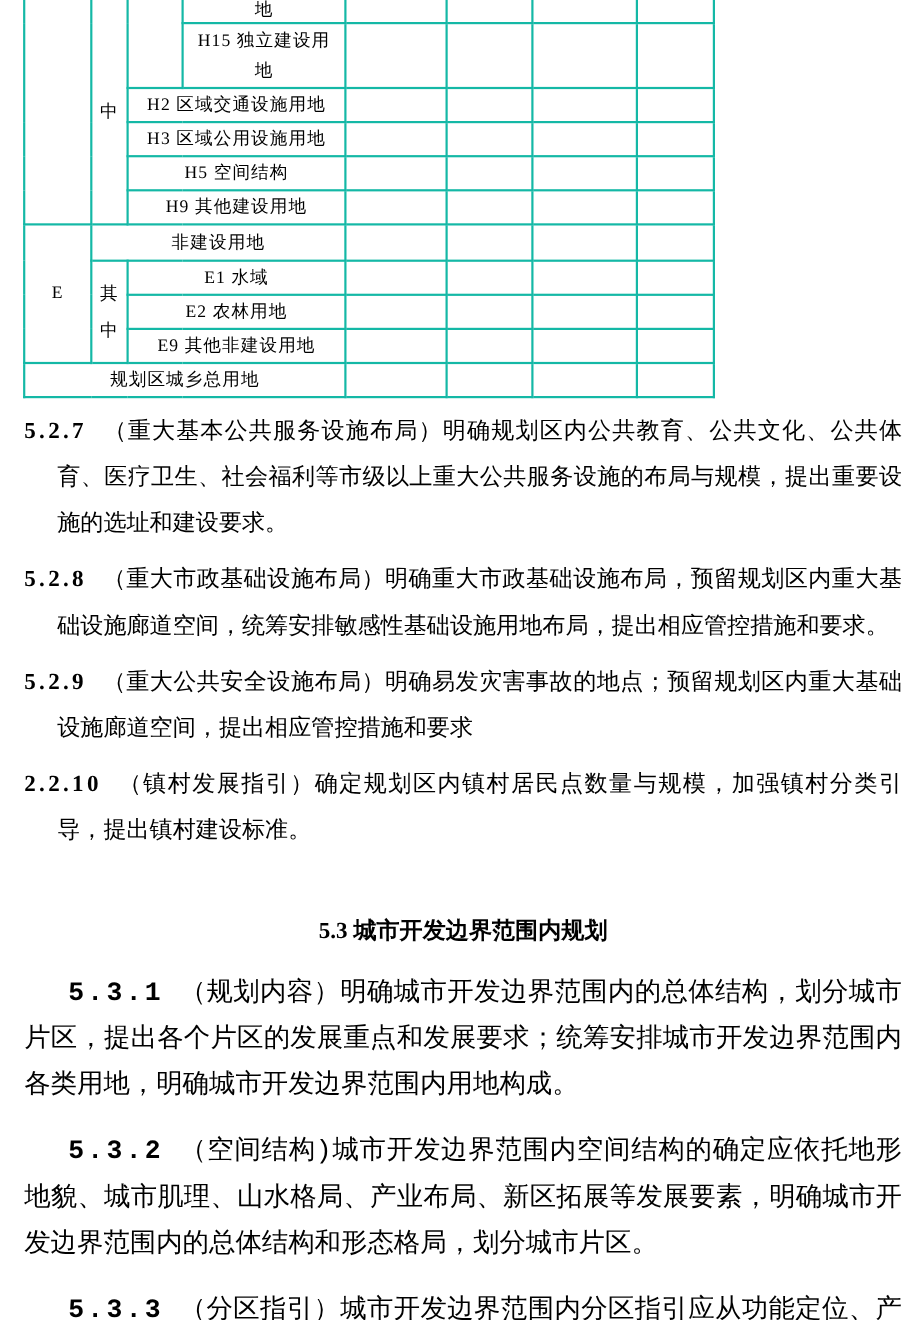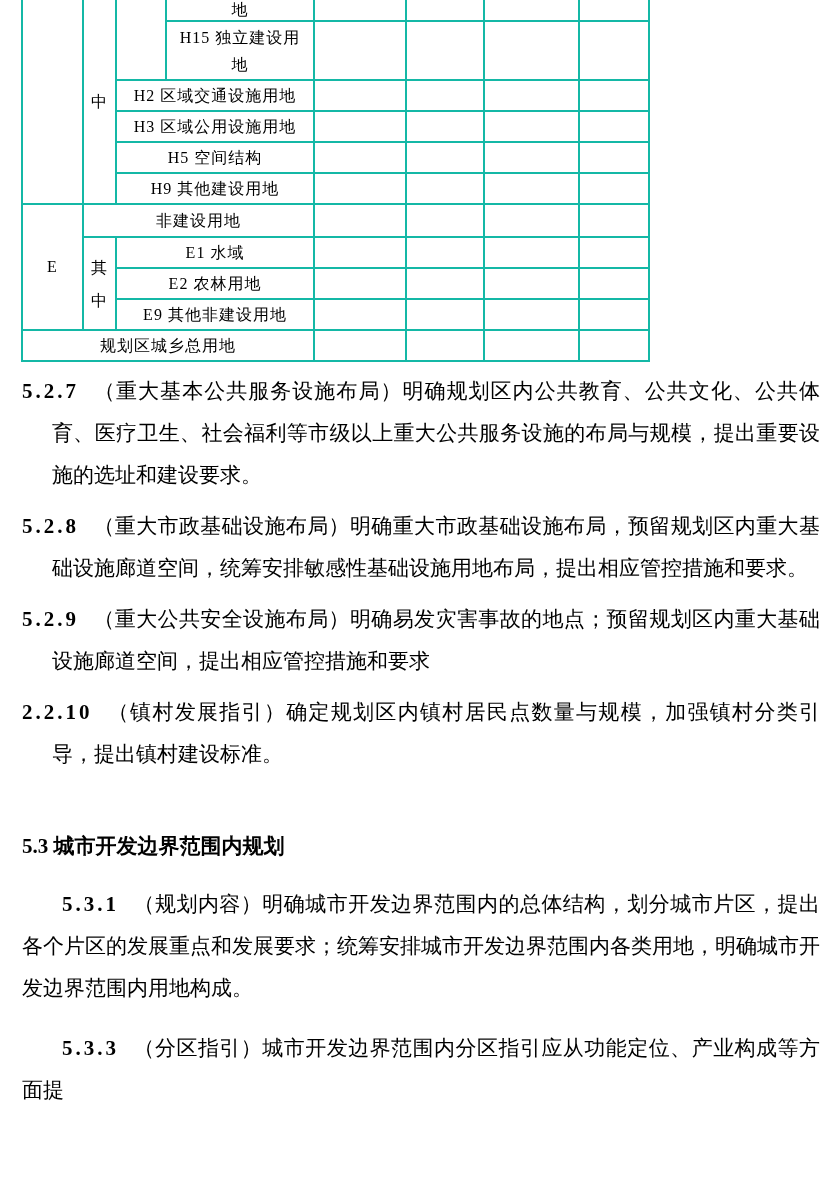--- a/index.html
+++ b/index.html
@@ -39,28 +39,29 @@
   .p52{
     font-size:21px;line-height:42px;
     text-align:justify;
     margin:9px 14px 0 22px;
     padding-left:30px;text-indent:-30px;
   }
   .p52.first{margin-top:8px;}
   .num{font-weight:bold;letter-spacing:3px;margin-right:14px;}
   .heading53{
     font-size:21px;line-height:42px;
-    font-weight:bold;
+    font-weight:bold;text-align:center;
     margin:50px 14px 0 22px;
   }
   .p53{
-    font-size:21px;line-height:42px;
+    font-size:24px;line-height:42px;
     text-align:justify;
     margin:18px 14px 0 22px;
     text-indent:40px;
+    font-family:Liberation Mono, monospace;
   }
   .p53.afterhead{margin-top:16px;}
 </style>
 </head>
 <body>
 
 <div class="page">
 
   <table class="land">
     <colgroup>
@@ -164,16 +165,17 @@
   <p class="p52"><b class="num">5.2.8</b><span>（重大市政基础设施布局）明确重大市政基础设施布局，预留规划区内重大基础设施廊道空间，统筹安排敏感性基础设施用地布局，提出相应管控措施和要求。</span></p>
 
   <p class="p52"><b class="num">5.2.9</b><span>（重大公共安全设施布局）明确易发灾害事故的地点；预留规划区内重大基础设施廊道空间，提出相应管控措施和要求</span></p>
 
   <p class="p52"><b class="num">2.2.10</b><span>（镇村发展指引）确定规划区内镇村居民点数量与规模，加强镇村分类引导，提出镇村建设标准。</span></p>
 
   <p class="heading53">5.3 城市开发边界范围内规划</p>
 
   <p class="p53 afterhead"><b class="num">5.3.1</b><span>（规划内容）明确城市开发边界范围内的总体结构，划分城市片区，提出各个片区的发展重点和发展要求；统筹安排城市开发边界范围内各类用地，明确城市开发边界范围内用地构成。</span></p>
 
+  <p class="p53"><b class="num">5.3.2</b><span>（空间结构)城市开发边界范围内空间结构的确定应依托地形地貌、城市肌理、山水格局、产业布局、新区拓展等发展要素，明确城市开发边界范围内的总体结构和形态格局，划分城市片区。</span></p>
 
   <p class="p53"><b class="num">5.3.3</b><span>（分区指引）城市开发边界范围内分区指引应从功能定位、产业构成等方面提</span></p>
 
 </div>
 
 </body></html>

